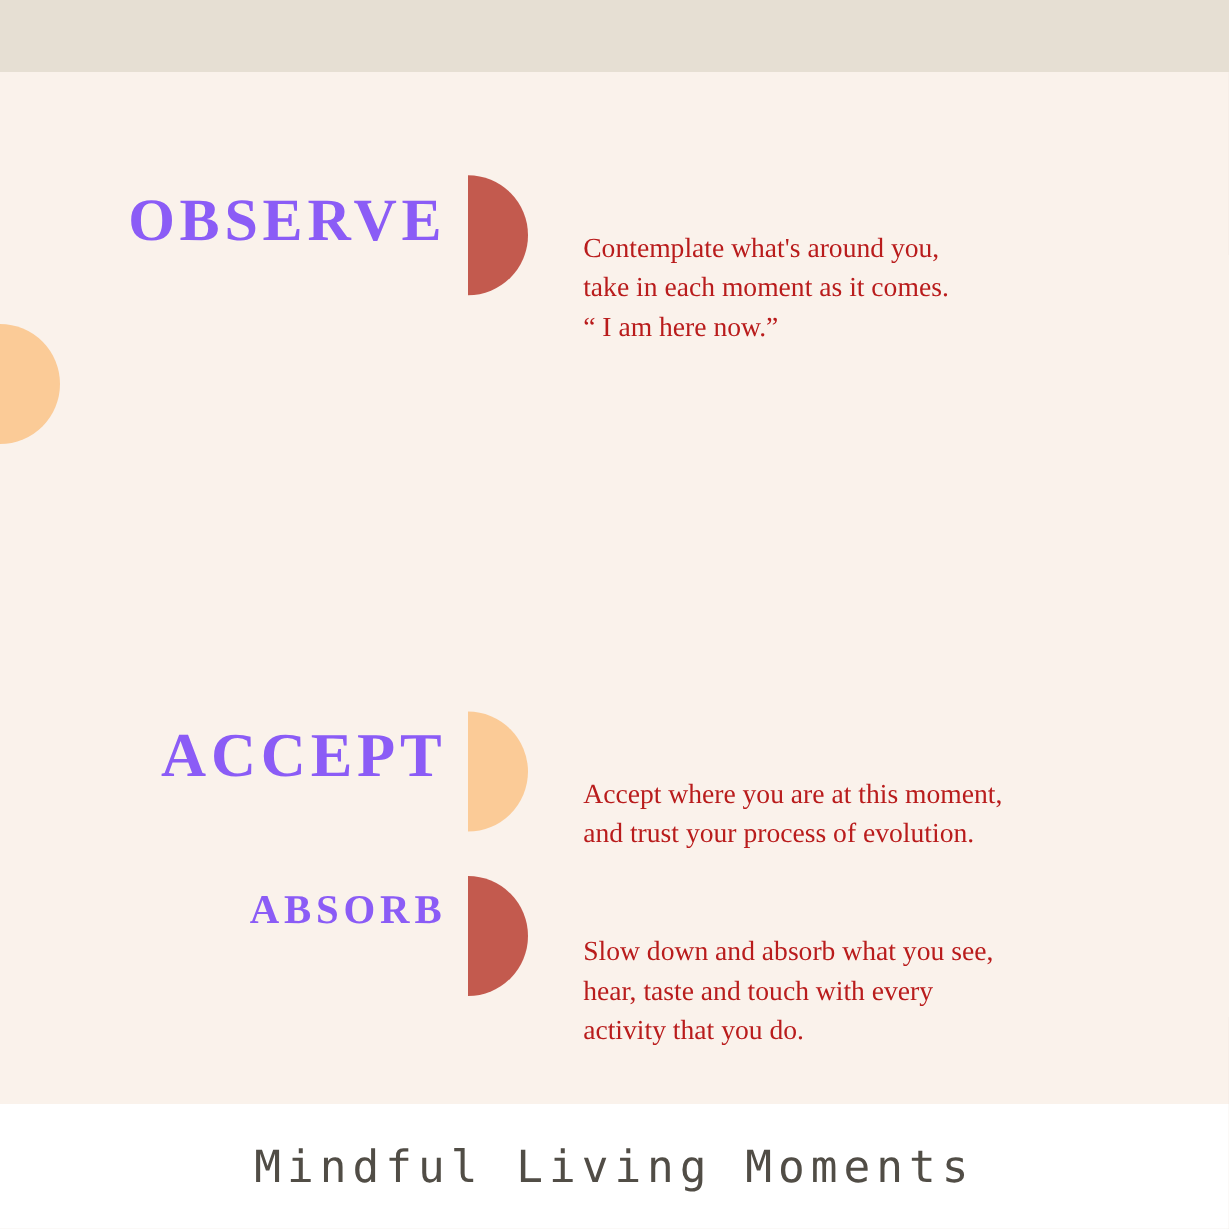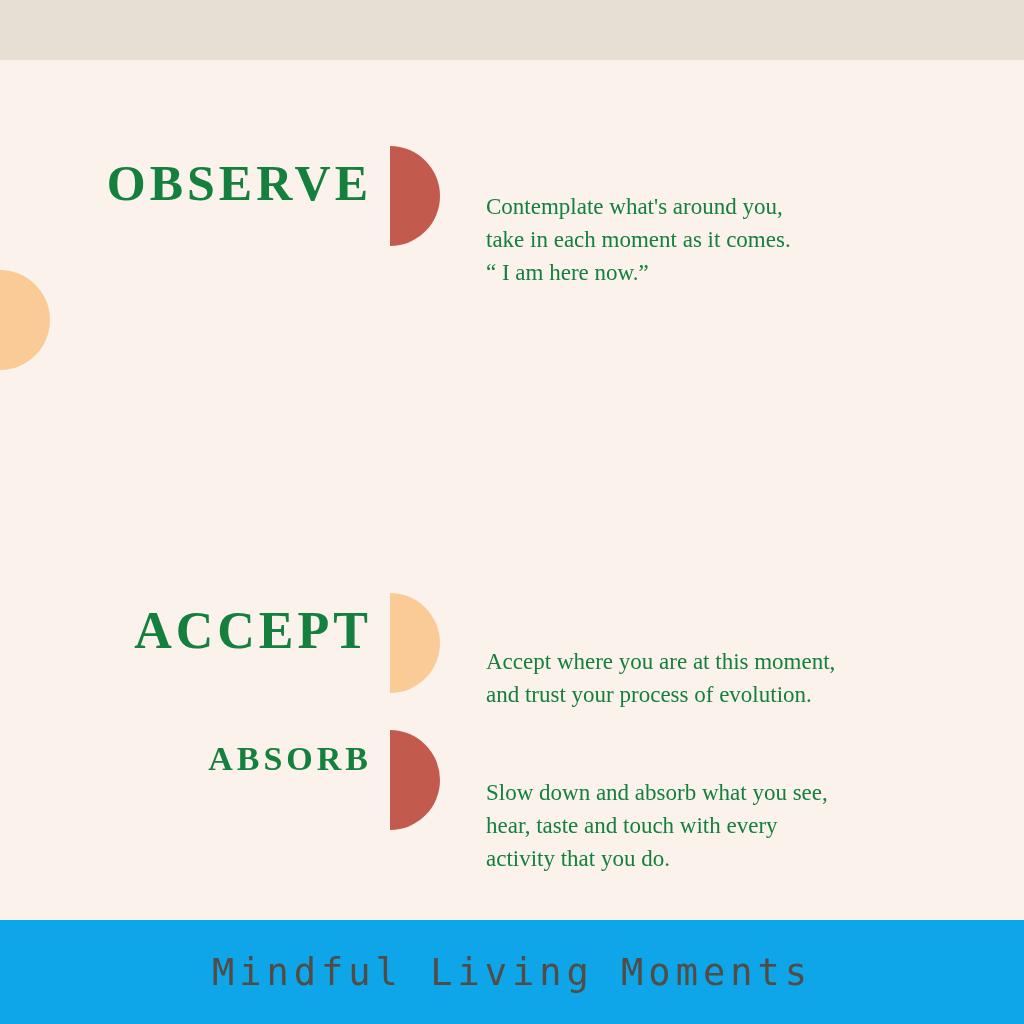--- a/index.html
+++ b/index.html
@@ -27,21 +27,21 @@
     background: #e6dfd3;
     flex: 0 0 60px;
   }
   .canvas {
     flex: 1 1 auto;
     background: #faf2eb;
     position: relative;
   }
   .band-bottom {
     flex: 0 0 104px;
-    background: #0ea5e9;
+    background: #ffffff;
     display: flex;
     align-items: center;
     justify-content: center;
   }
   .footer-text {
     font-family: "DejaVu Sans Mono", monospace;
     font-size: 37px;
     letter-spacing: 5px;
     color: #514d46;
     white-space: nowrap;
@@ -64,21 +64,21 @@
   .label-col {
     width: 390px;
     flex: 0 0 390px;
     text-align: right;
     padding-right: 18px;
     box-sizing: border-box;
   }
   .label {
     font-family: "Liberation Serif", serif;
     font-weight: bold;
-    color: #15803d;
+    color: #8b5cf6;
     letter-spacing: 4px;
     line-height: 1;
     display: inline-block;
   }
   .shape-col {
     width: 96px;
     flex: 0 0 96px;
     display: flex;
     justify-content: flex-start;
   }
@@ -89,21 +89,21 @@
     border-bottom-right-radius: 50px 50px;
   }
   .text-col {
     flex: 1 1 auto;
     padding-right: 24px;
   }
   .desc {
     font-family: "Liberation Serif", serif;
     font-size: 23px;
     line-height: 33px;
-    color: #15803d;
+    color: #b91c1c;
     white-space: pre-line;
     margin-top: 38px;
   }
 
   
   #row-observe { top: 72px; }
   #row-feel    { top: 186px; }
   #row-breathe { top: 394px; }
   #row-accept  { top: 525px; }
   #row-absorb  { top: 660px; }

